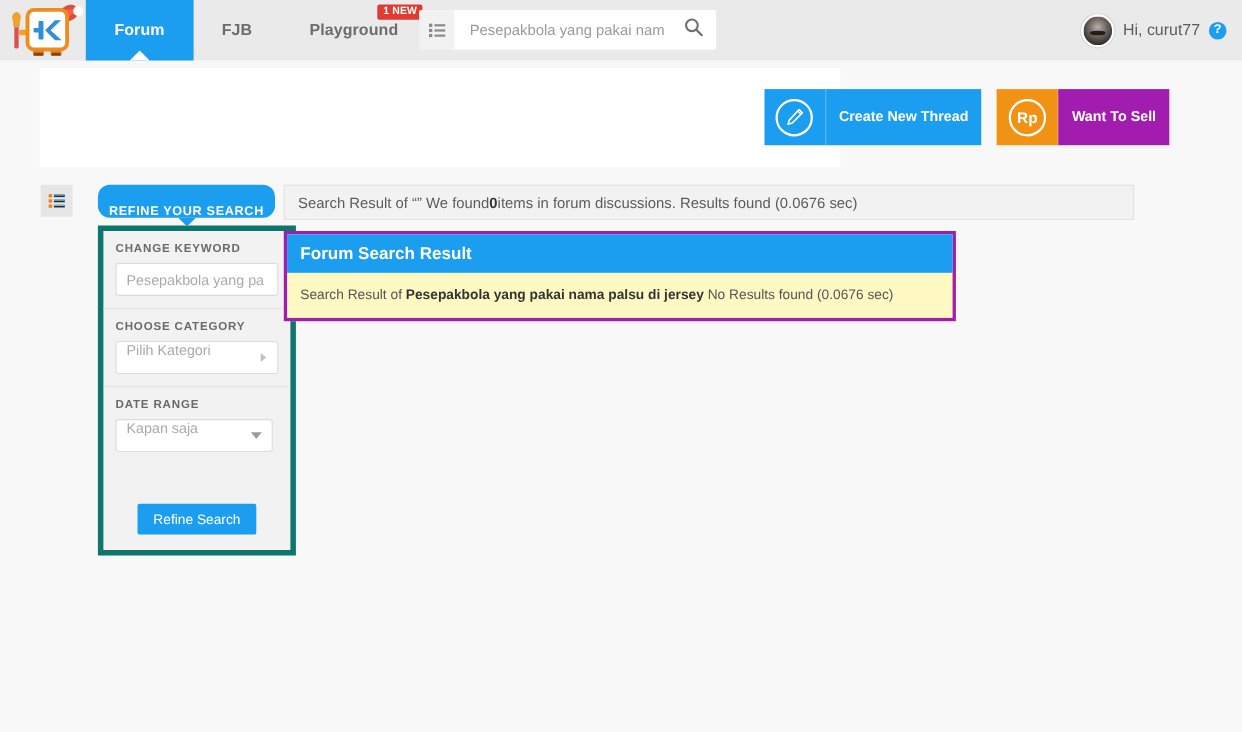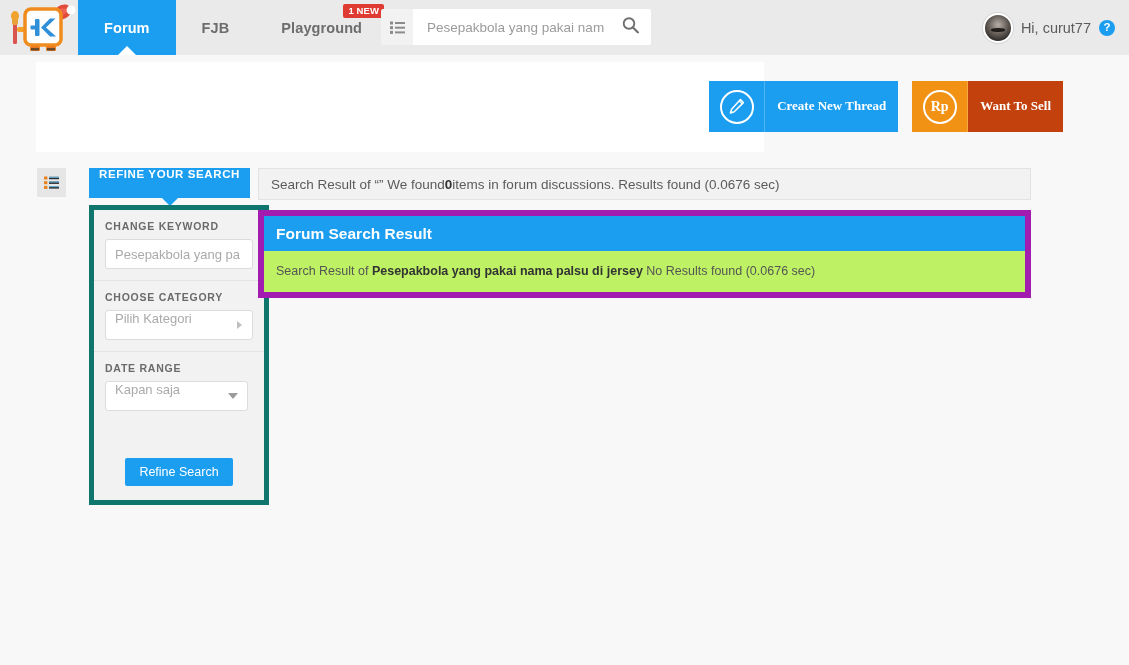--- a/index.html
+++ b/index.html
@@ -109,41 +109,41 @@
   
   .banner {
     position: absolute; left: 36px; top: 62px;
     width: 728px; height: 90px;
     background: #ffffff;
   }
 
   
   .actions {
     position: absolute; right: 66px; top: 81px;
-    display: flex; gap: 14px; font-family: Liberation Serif, serif;
+    display: flex; gap: 14px;
   }
   .action-btn {
     display: flex; align-items: stretch; height: 51px;
     cursor: pointer;
   }
   .action-icon {
     width: 56px;
     display: flex; align-items: center; justify-content: center;
   }
   .action-label {
     display: flex; align-items: center;
     padding: 0 12px;
     color: #fff; font-size: 13px; font-weight: bold;
     line-height: 1.15;
   }
   .act-blue .action-icon { background: #1b9df0; }
   .act-blue .action-label { background: #1b9df0; }
   .act-blue .action-icon { border-right: 1px solid #4fb4f3; }
   .act-orange .action-icon { background: #f29215; border-right: 1px solid #f5a942; }
-  .act-orange .action-label { background: #c2410c; }
+  .act-orange .action-label { background: #a21caf; }
   .circ {
     width: 34px; height: 34px; border-radius: 50%;
     border: 2px solid #fff;
     display: flex; align-items: center; justify-content: center;
     color: #fff; font-size: 14px; font-weight: bold;
   }
 
   
   .side-toggle {
     position: absolute; left: 37px; top: 168px;
@@ -152,22 +152,23 @@
     display: flex; align-items: center; justify-content: center;
     cursor: pointer;
   }
 
   
   .refine-head {
     position: absolute; left: 89px; top: 168px;
     width: 161px; height: 30px;
     background: #1b9df0; color: #fff;
     font-size: 11.5px; font-weight: bold; letter-spacing: .6px;
-    display: flex; align-items: flex-start; justify-content: center;
-    cursor: pointer;
+    display: flex; align-items: flex-end; justify-content: center;
+    cursor: pointer;
+    border-radius: 11px;
   }
   .refine-head::after {
     content:""; position:absolute; bottom:-8px; left:50%;
     transform: translateX(-50%);
     width:0; height:0;
     border-left: 8px solid transparent;
     border-right: 8px solid transparent;
     border-top: 8px solid #1b9df0;
   }
   .refine-panel {
@@ -241,23 +242,23 @@
     position: absolute; left: 258px; top: 168px;
     width: 773px; height: 32px;
     background: #f2f2f2;
     border: 1px solid #e2e2e2;
     display: flex; align-items: center;
     padding: 0 12px;
     font-size: 13.5px; color: #5b5b5b;
   }
   .panel {
     position: absolute; left: 258px; top: 210px;
-    width: 773px;
-    border: 6px solid #a21caf;
-    background: #bef264;
+    width: 611px;
+    border: 3px solid #a21caf;
+    background: #fef9c3;
   }
   .panel-head {
     background: #1b9df0; color: #fff;
     height: 35px;
     display: flex; align-items: center;
     padding: 0 12px;
     font-size: 15.5px; font-weight: bold;
   }
   .panel-body {
     padding: 13px 12px 14px 12px;

